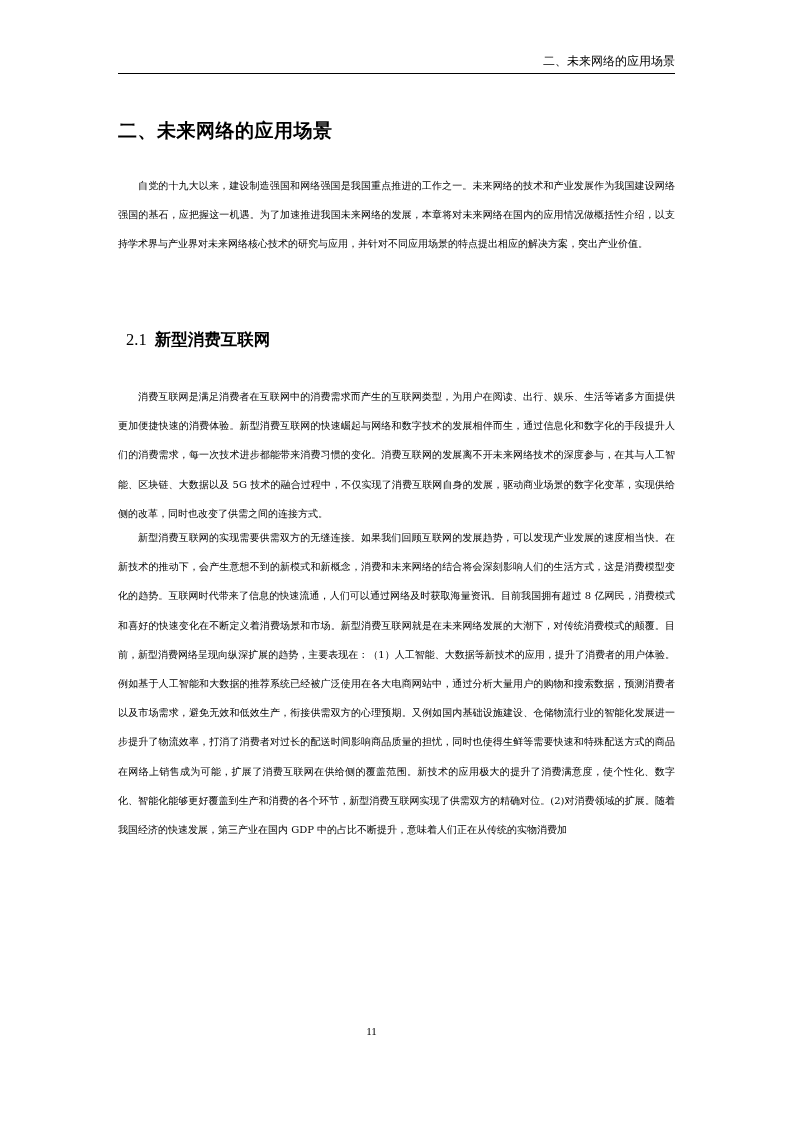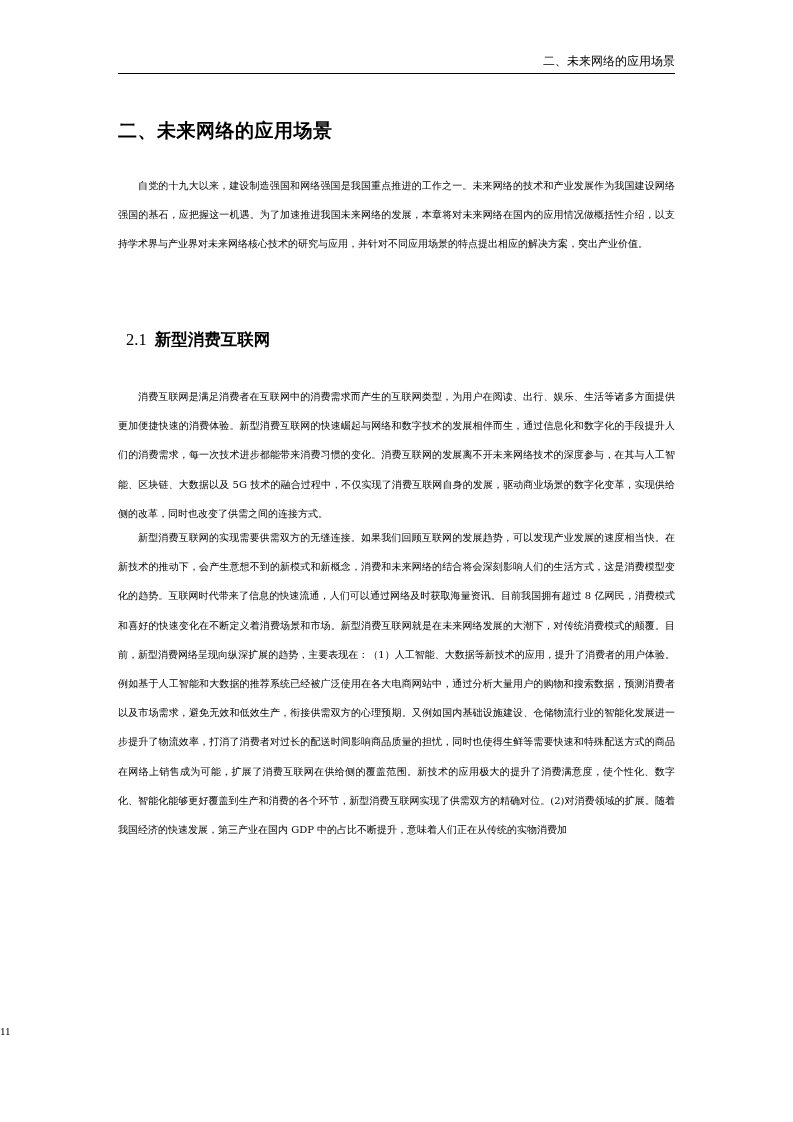--- a/index.html
+++ b/index.html
@@ -14,21 +14,21 @@
          letter-spacing: 0.5px; line-height: 26px; }
   .section-title { position: absolute; left: 118px; top: 320px; font-size: 16.5px;
          font-family: "DejaVu Sans", "Liberation Sans", sans-serif; font-weight: bold;
          line-height: 24px; }
   .section-title .num { font-family: "Liberation Serif", serif; font-weight: normal; margin-right: 8px; }
   .para { position: absolute; left: 118px; width: 557px; font-size: 10px;
          line-height: 29.2px; text-align: justify; text-indent: 2em; margin: 0; }
   .p1 { top: 171px; }
   .p2 { top: 382px; }
   .p3 { top: 523px; }
-  .page-number { position: absolute; left: 0; width: 743px; top: 1025px; 
+  .page-number { position: absolute; left: 0; width: 743px; top: 1025px; text-align: center;
          font-family: "Liberation Serif", serif; font-size: 11px; }
 </style>
 </head>
 <body>
 
 <div class="running-header">二、未来网络的应用场景</div>
 <div class="header-rule"></div>
 
 <h1 class="chapter-title" style="margin:0;">二、未来网络的应用场景</h1>
 

